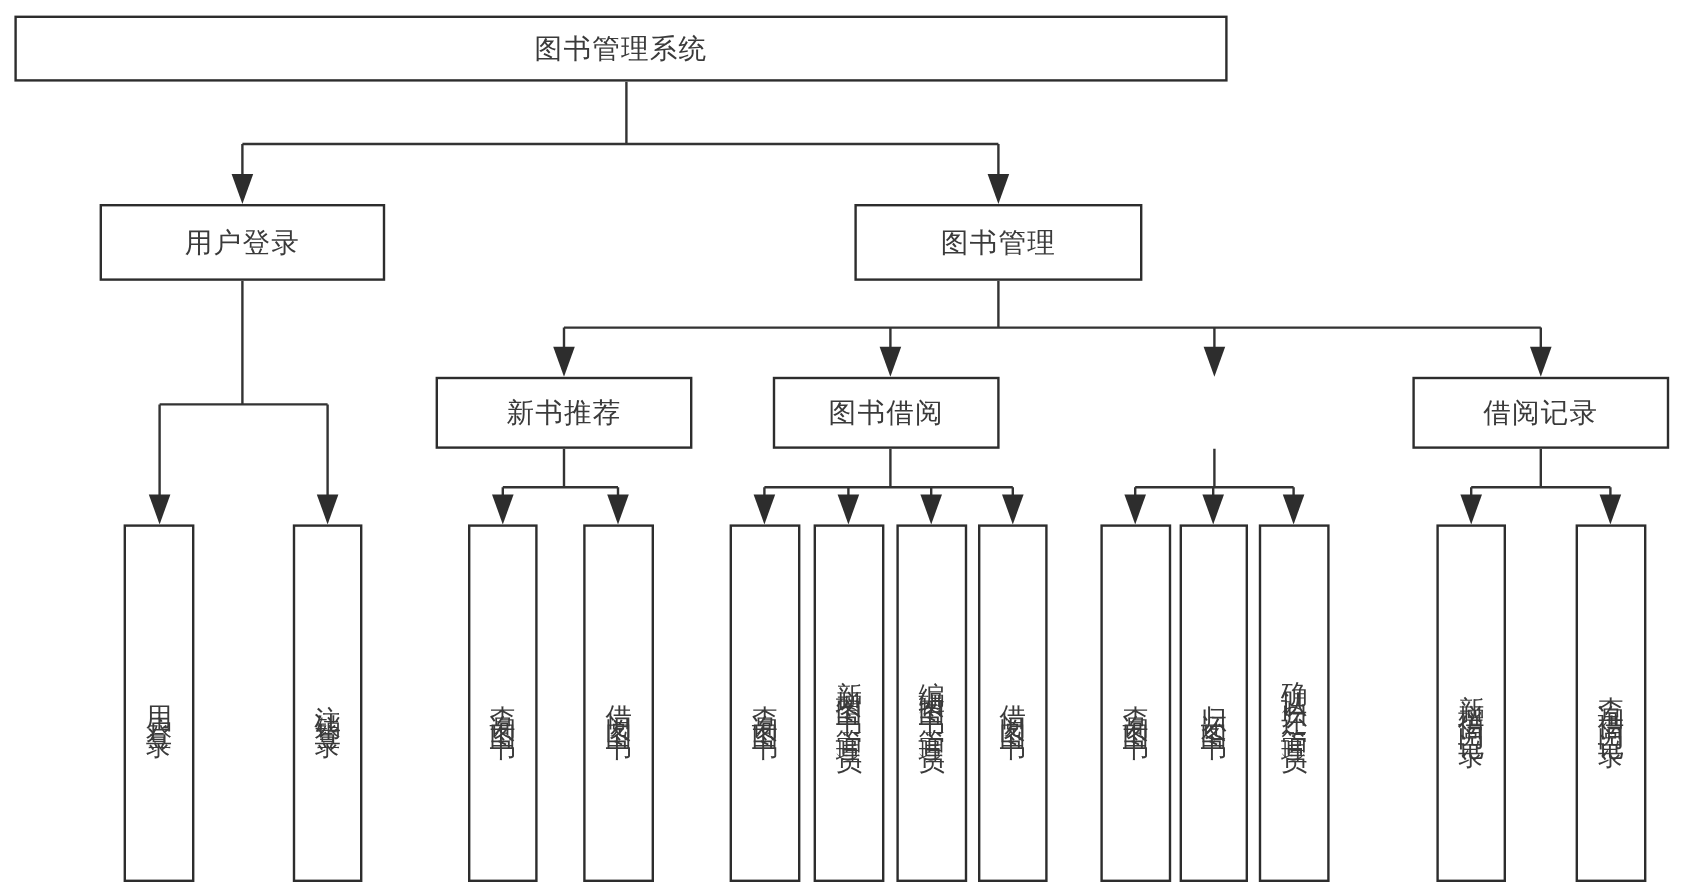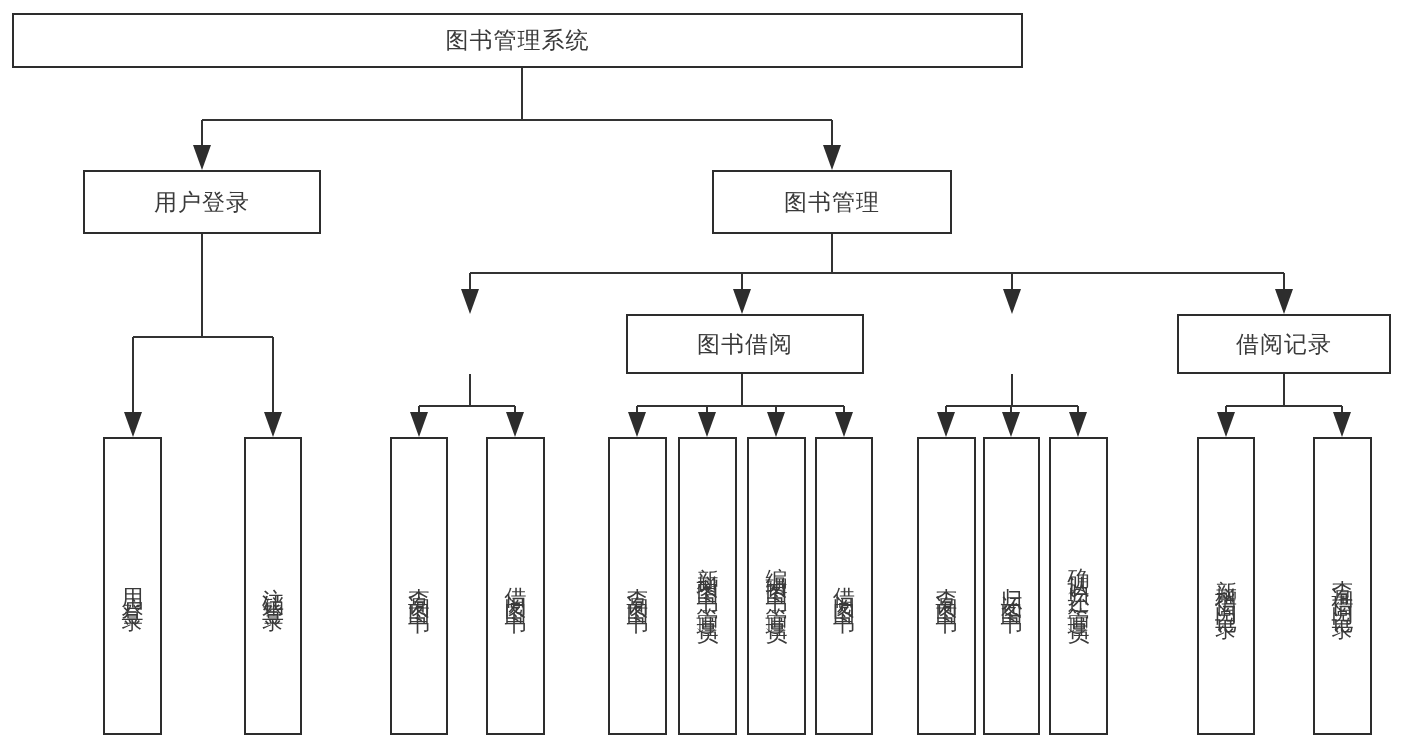--- a/index.html
+++ b/index.html
@@ -35,21 +35,21 @@
     letter-spacing:8px;
     line-height:1;
     color:#3a3a3a;
   }
 
   
   #n-root{left:12px;top:13px;width:1011px;height:55px;}
   #n-user-login{left:83px;top:170px;width:238px;height:64px;}
   #n-book-mgmt{left:712px;top:170px;width:240px;height:64px;}
   #n-new-book{left:363px;top:314px;width:214px;height:60px;}
-  #n-book-borrow{left:626px;top:314px;width:238px;height:60px;text-align:right;}
+  #n-book-borrow{left:644px;top:314px;width:189px;height:60px;text-align:right;}
   #n-current-borrow{left:905px;top:314px;width:214px;height:60px;}
   #n-borrow-records{left:1177px;top:314px;width:214px;height:60px;}
 
   .leaf{top:437px;height:298px;}
   #l-login{left:103px;width:59px;}
   #l-logout{left:244px;width:58px;}
   #l-nb-query{left:390px;width:58px;}
   #l-nb-borrow{left:486px;width:59px;}
   #l-bb-query{left:608px;width:59px;}
   #l-bb-add{left:678px;width:59px;}
@@ -124,20 +124,23 @@
     <span>图书管理系统</span>
   </div>
 
   <div class="node h-node" id="n-user-login">
     <span>用户登录</span>
   </div>
   <div class="node h-node" id="n-book-mgmt">
     <span>图书管理</span>
   </div>
 
+  <div class="node h-node" id="n-new-book">
+    <span>新书推荐</span>
+  </div>
   <div class="node h-node" id="n-book-borrow">
     <span>图书借阅</span>
   </div>
   <div class="node h-node" id="n-borrow-records">
     <span>借阅记录</span>
   </div>
 
   <div class="node v-node leaf" id="l-login">
     <span class="v-label">用户登录</span>
   </div>

